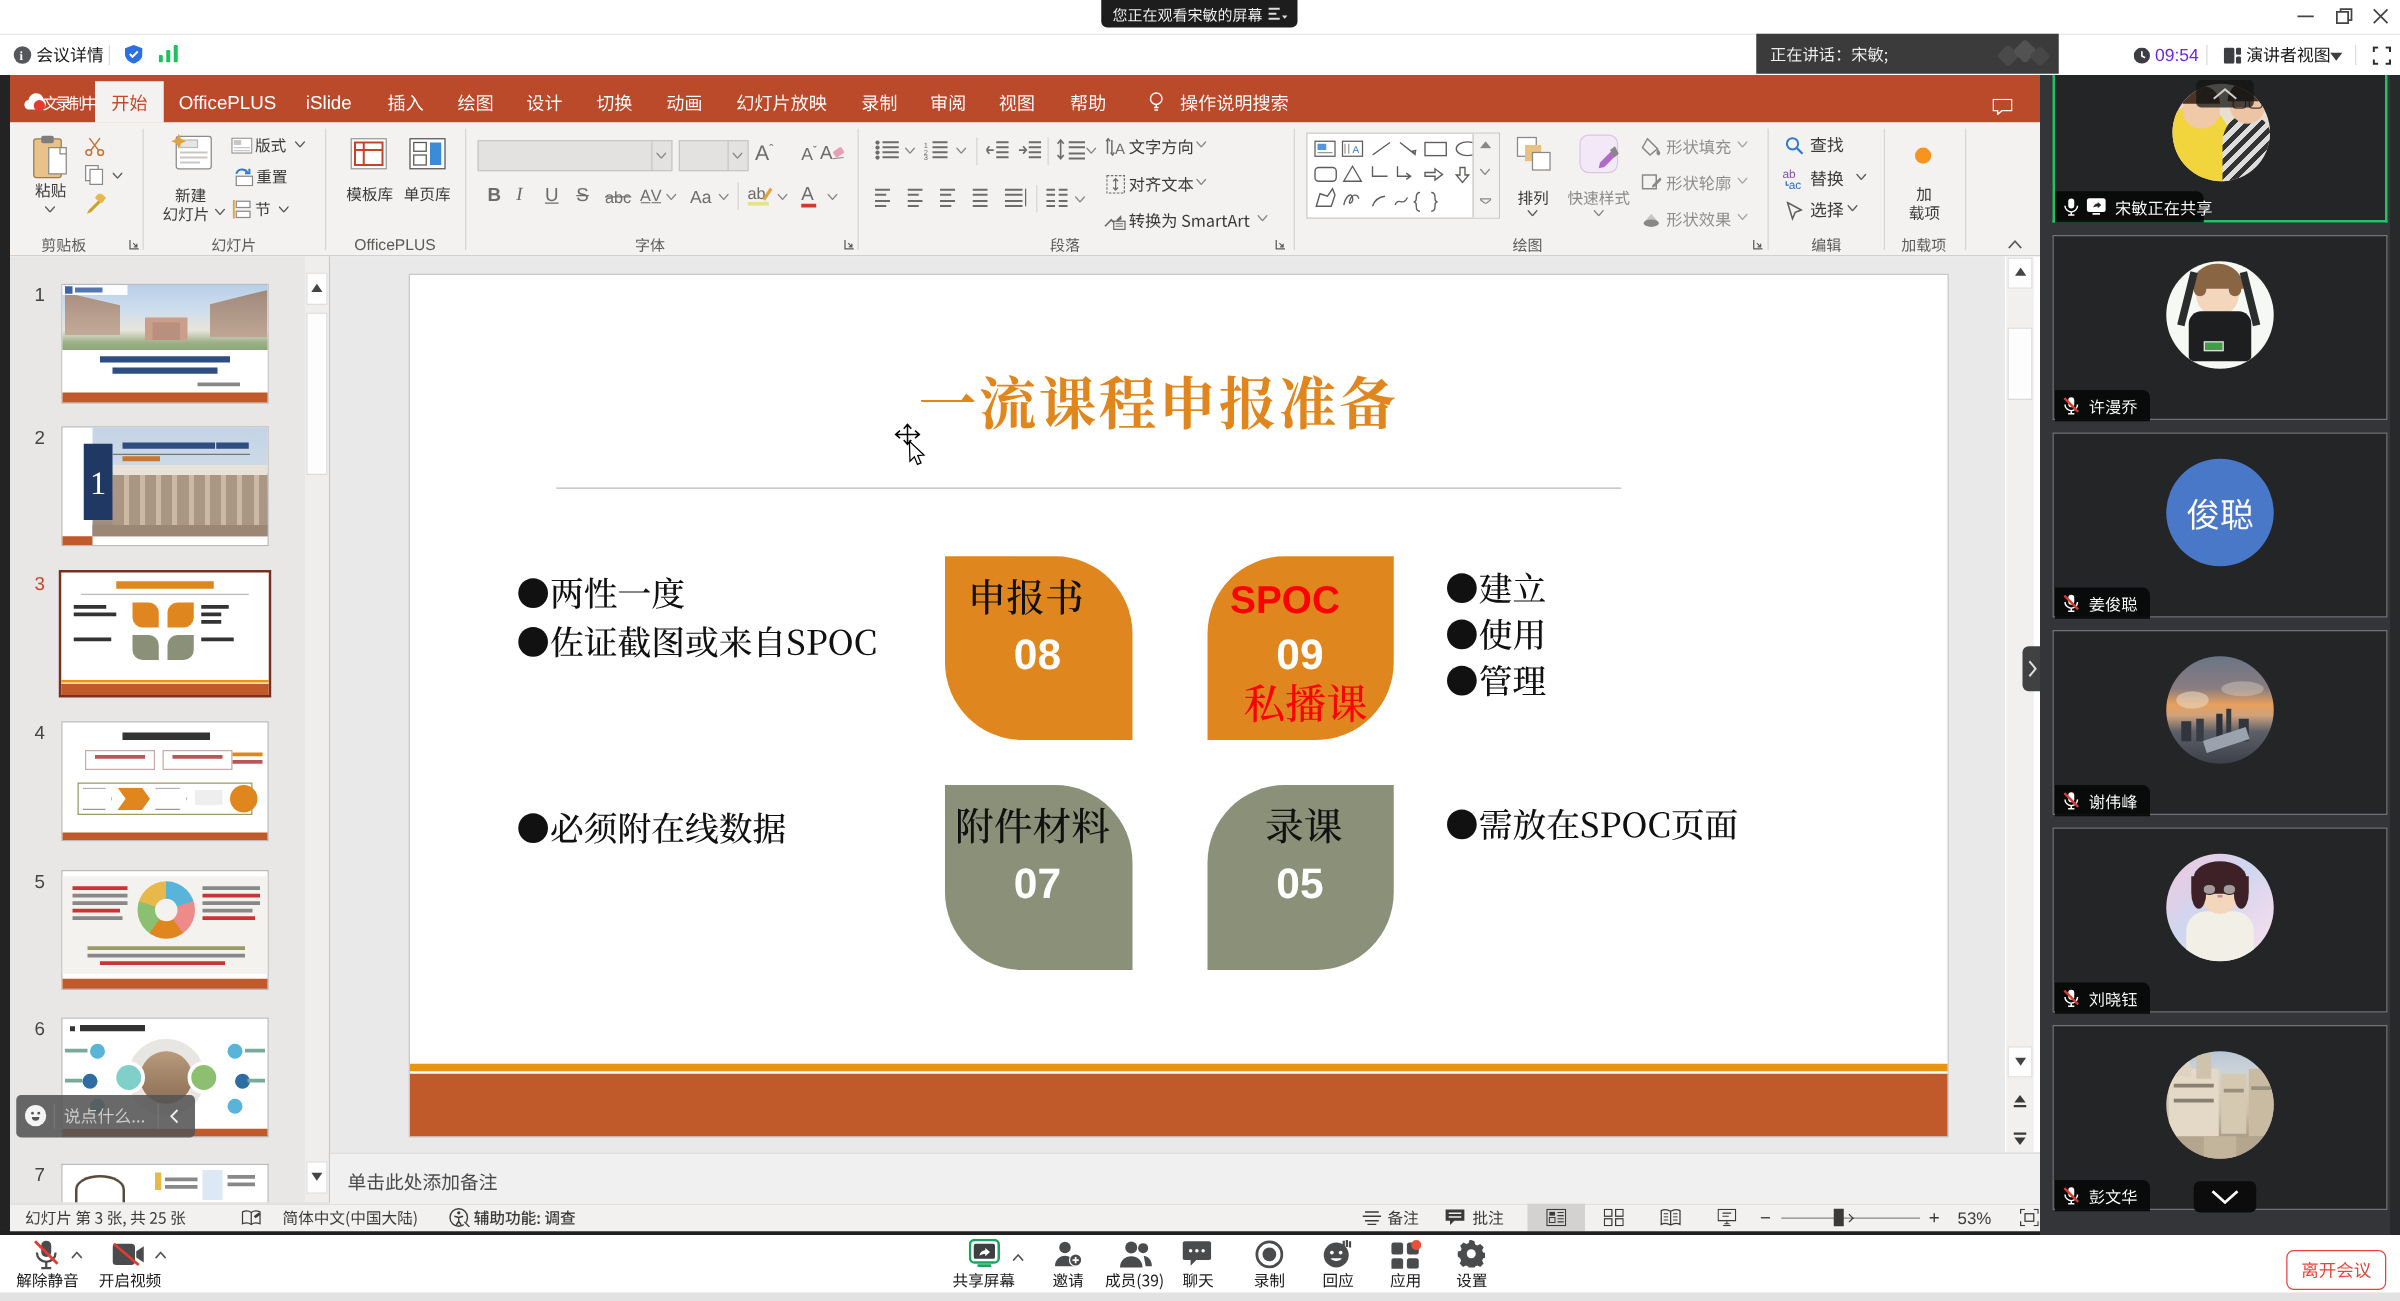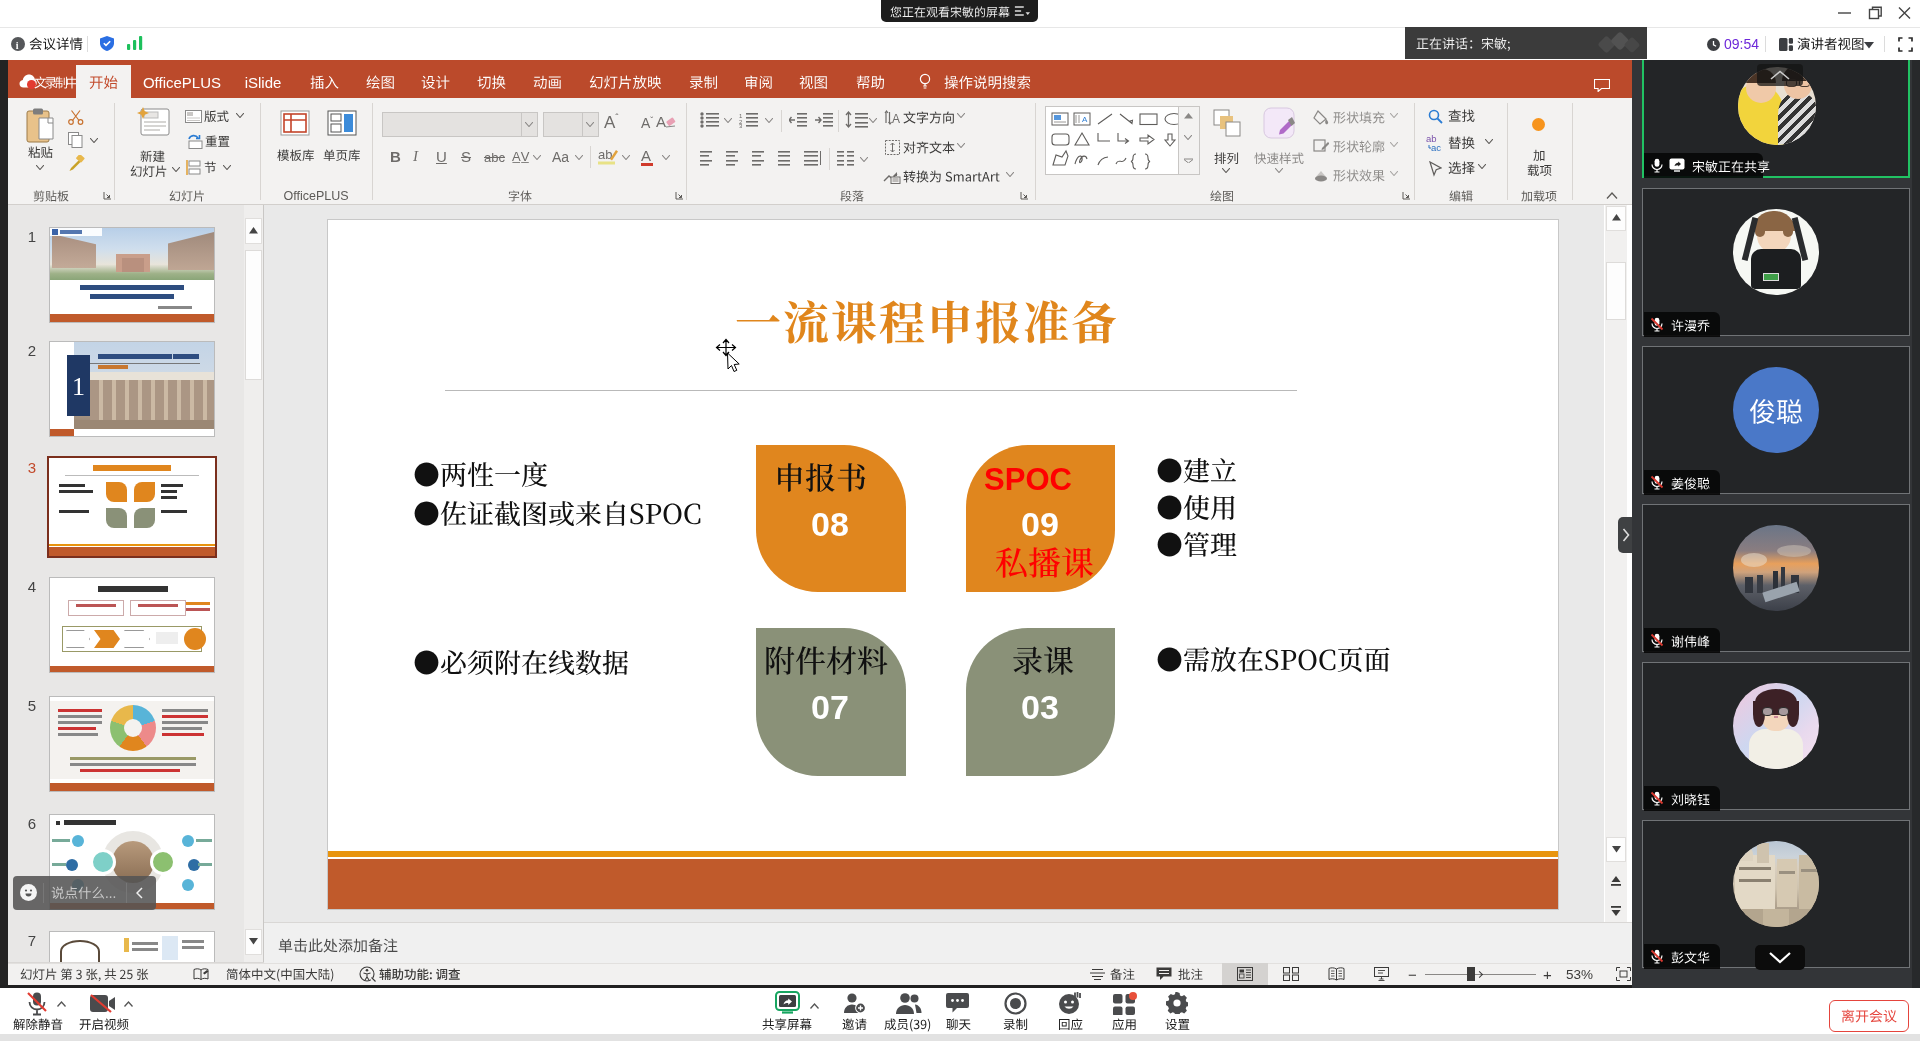--- a/index.html
+++ b/index.html
@@ -1244,21 +1244,21 @@
       <use href="#h6599" x="3000"></use>
     </g>
   </svg>
 <div class="lat" style="left:830px;top:688px;font-size:34px;font-weight:bold;color:#fff;transform:translateX(-50%)">07</div>
 <svg class="t " style="left:1012.0px;top:644.5px;width:62.00px;height:31.00px" viewBox="0 -880 2000 1000">
     <g fill="#111">
       <use href="#h5f55" x="0"></use>
       <use href="#h8bfe" x="1000"></use>
     </g>
   </svg>
-<div class="lat" style="left:1040px;top:688px;font-size:34px;font-weight:bold;color:#fff;transform:translateX(-50%)">03</div>
+<div class="lat" style="left:1040px;top:688px;font-size:34px;font-weight:bold;color:#fff;transform:translateX(-50%)">05</div>
 <div class="ab" style="left:328px;top:851px;width:1230px;height:6px;background:#E8940F"></div>
 <div class="ab" style="left:328px;top:859px;width:1230px;height:50px;background:#C05A2B"></div>
 <div class="ab" style="left:1605px;top:205px;width:22px;height:717px;background:#F1F0EF"></div>
 <div class="ab" style="left:1606px;top:206px;width:20px;height:25px;background:#fdfdfd;border:1px solid #e0dedc"></div>
 <svg class="ab" style="left:1612px;top:214px" width="9" height="7" viewBox="0 0 9 7">
     <path d="M0 6.5L4.5 0 9 6.5z" fill="#444"></path>
   </svg>
 <div class="ab" style="left:1606px;top:262px;width:20px;height:58px;background:#fdfdfd;border:1px solid #dddbd9"></div>
 <div class="ab" style="left:1606px;top:837px;width:20px;height:25px;background:#fdfdfd;border:1px solid #e0dedc"></div>
 <svg class="ab" style="left:1612px;top:846px" width="9" height="7" viewBox="0 0 9 7">

